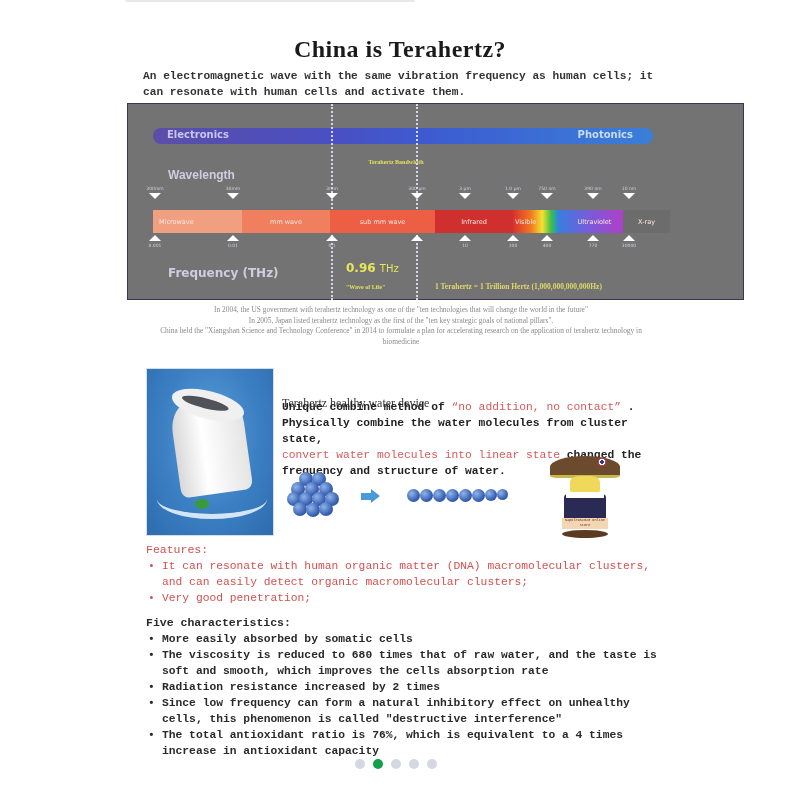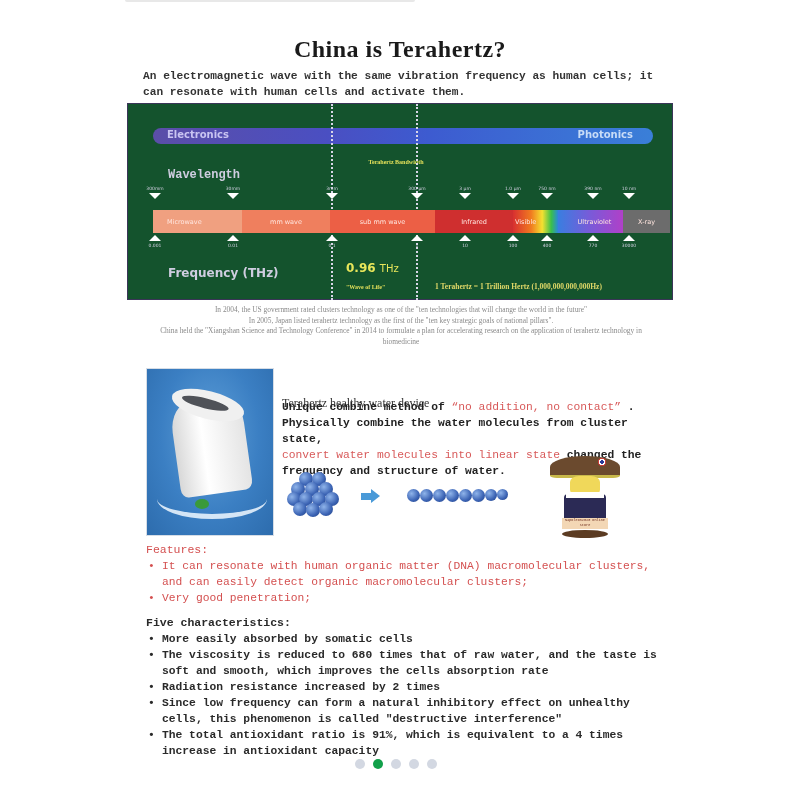--- a/index.html
+++ b/index.html
@@ -8,31 +8,31 @@
 
   .top-shadow { position: absolute; left: 125px; top: 0; width: 290px; height: 2px; background: #e8e8e8; border-radius: 0 0 6px 6px; }
 
   .page { position: absolute; left: 125px; top: 0; width: 550px; height: 800px; }
 
   .title { position: absolute; left: 0; top: 36px; width: 550px; text-align: center;
            font-family: "Liberation Serif", "DejaVu Serif", serif; font-size: 24px; font-weight: bold; color: #1a1a1a; letter-spacing: 0.5px; }
   .intro { position: absolute; left: 18px; top: 68px; width: 520px; font-size: 11.2px; line-height: 16px; color: #333; font-weight: bold; }
 
   
-  .spectrum { position: absolute; left: 2px; top: 103px; width: 546px; height: 197px; background: #14532d; border: 1px solid #3a3558; }
+  .spectrum { position: absolute; left: 2px; top: 103px; width: 617px; height: 197px; background: #737373; border: 1px solid #3a3558; }
   .band-bar { position: absolute; left: 25px; top: 24px; width: 500px; height: 16px; border-radius: 9px;
               background: linear-gradient(90deg, #5b4ea8 0%, #4a4fc2 35%, #3d5bd0 55%, #3a7fd8 100%); }
   .band-bar .left { position: absolute; left: 14px; top: 1px; font-family: "DejaVu Sans", sans-serif; font-size: 10px; font-weight: bold; color: #c9c4f2; }
   .band-bar .right { position: absolute; right: 20px; top: 1px; font-family: "DejaVu Sans", sans-serif; font-size: 10px; font-weight: bold; color: #c8dcf7; }
-  .wl-label { position: absolute; left: 40px; top: 64px; font-family: Liberation Mono, monospace; font-size: 12px; color: #cfcde0; font-weight: bold; }
+  .wl-label { position: absolute; left: 40px; top: 64px; font-family: Liberation Sans, sans-serif; font-size: 12px; color: #cfcde0; font-weight: bold; }
   .fq-label { position: absolute; left: 40px; top: 162px; font-family: "DejaVu Sans", sans-serif; font-size: 12px; color: #cfcde0; font-weight: bold; }
   .thz-bw { position: absolute; left: 238px; top: 54px; width: 60px; text-align: center; font-family: "Liberation Serif", serif; font-size: 6px; font-weight: bold; color: #e3e05a; line-height: 8px; }
   .dash { position: absolute; top: 0; width: 0; height: 196px; border-left: 2px dotted #d8d6e8; }
   .strip { position: absolute; left: 25px; top: 106px; width: 517px; height: 23px; display: flex; }
-  .strip .seg { height: 100%; font-family: "DejaVu Sans", sans-serif; font-size: 6.5px; color: #ffe6df; display: flex; align-items: center; padding-left: 14px; }
+  .strip .seg { height: 100%; font-family: "DejaVu Sans", sans-serif; font-size: 6.5px; color: #ffe6df; display: flex; align-items: center; padding-left: 6px; }
   .marker-top { position: absolute; top: 82px; width: 24px; margin-left: -12px; text-align: center; }
   .marker-top .t { font-family: "DejaVu Sans", sans-serif; font-size: 4.5px; color: #d2d0e2; display: block; }
   .marker-top .tri { display: block; margin: 2px auto 0; width: 0; height: 0; border-left: 6px solid transparent; border-right: 6px solid transparent; border-top: 6px solid #ffffff; }
   .marker-bot { position: absolute; top: 131px; width: 24px; margin-left: -12px; text-align: center; }
   .marker-bot .tri { display: block; margin: 0 auto; width: 0; height: 0; border-left: 6px solid transparent; border-right: 6px solid transparent; border-bottom: 6px solid #ffffff; }
   .marker-bot .t { font-family: "DejaVu Sans", sans-serif; font-size: 4.5px; color: #d2d0e2; display: block; margin-top: 2px; }
   .freq-val { position: absolute; left: 218px; top: 157px; font-family: "DejaVu Sans", sans-serif; font-size: 12px; font-weight: bold; color: #e8e65a; }
   .freq-val small { font-weight: normal; font-size: 10px; }
   .wave-life { position: absolute; left: 218px; top: 180px; font-family: "Liberation Serif", serif; font-size: 6px; font-weight: bold; color: #e3e05a; }
   .thz-def { position: absolute; left: 307px; top: 178px; font-family: "Liberation Serif", serif; font-size: 7.5px; font-weight: bold; color: #e0d868; }
@@ -183,21 +183,21 @@
         <span class="t">30000</span>
       </div>
 
     <div class="fq-label">Frequency (THz)</div>
     <div class="freq-val"><span>0.96</span> <small>THz</small></div>
     <div class="wave-life">"Wave of Life"</div>
     <div class="thz-def">1 Terahertz = 1 Trillion Hertz (1,000,000,000,000Hz)</div>
   </div>
 
   <div class="history">
-    <div>In 2004, the US government rated clusters technology as one of the "ten technologies that will change the world in the future"</div>
+    <div>In 2004, the US government with terahertz technology as one of the "ten technologies that will change the world in the future"</div>
     <div>In 2005, Japan listed terahertz technology as the first of the "ten key strategic goals of national pillars".</div>
     <div>China held the "Xiangshan Science and Technology Conference" in 2014 to formulate a plan for accelerating research on the application of terahertz technology in biomedicine</div>
   </div>
 
   <div class="device-img">
     <div class="splash"></div>
     <div class="device-body"></div>
     <div class="device-top"></div>
     <div class="leaf"></div>
   </div>
@@ -251,21 +251,21 @@
     <li>It can resonate with human organic matter (DNA) macromolecular clusters, and can easily detect organic macromolecular clusters;</li>
     <li>Very good penetration;</li>
   </ul>
 
   <div class="five-title">Five characteristics:</div>
   <ul class="five-list">
     <li>More easily absorbed by somatic cells</li>
     <li>The viscosity is reduced to 680 times that of raw water, and the taste is soft and smooth, which improves the cells absorption rate</li>
     <li>Radiation resistance increased by 2 times</li>
     <li>Since low frequency can form a natural inhibitory effect on unhealthy cells, this phenomenon is called "destructive interference"</li>
-    <li>The total antioxidant ratio is 91%, which is equivalent to a 4 times increase in antioxidant capacity</li>
+    <li>The total antioxidant ratio is 76%, which is equivalent to a 4 times increase in antioxidant capacity</li>
   </ul>
 </div>
 
 <div class="dots">
   <div class="dot"></div>
   <div class="dot active"></div>
   <div class="dot"></div>
   <div class="dot"></div>
   <div class="dot"></div>
 </div>

